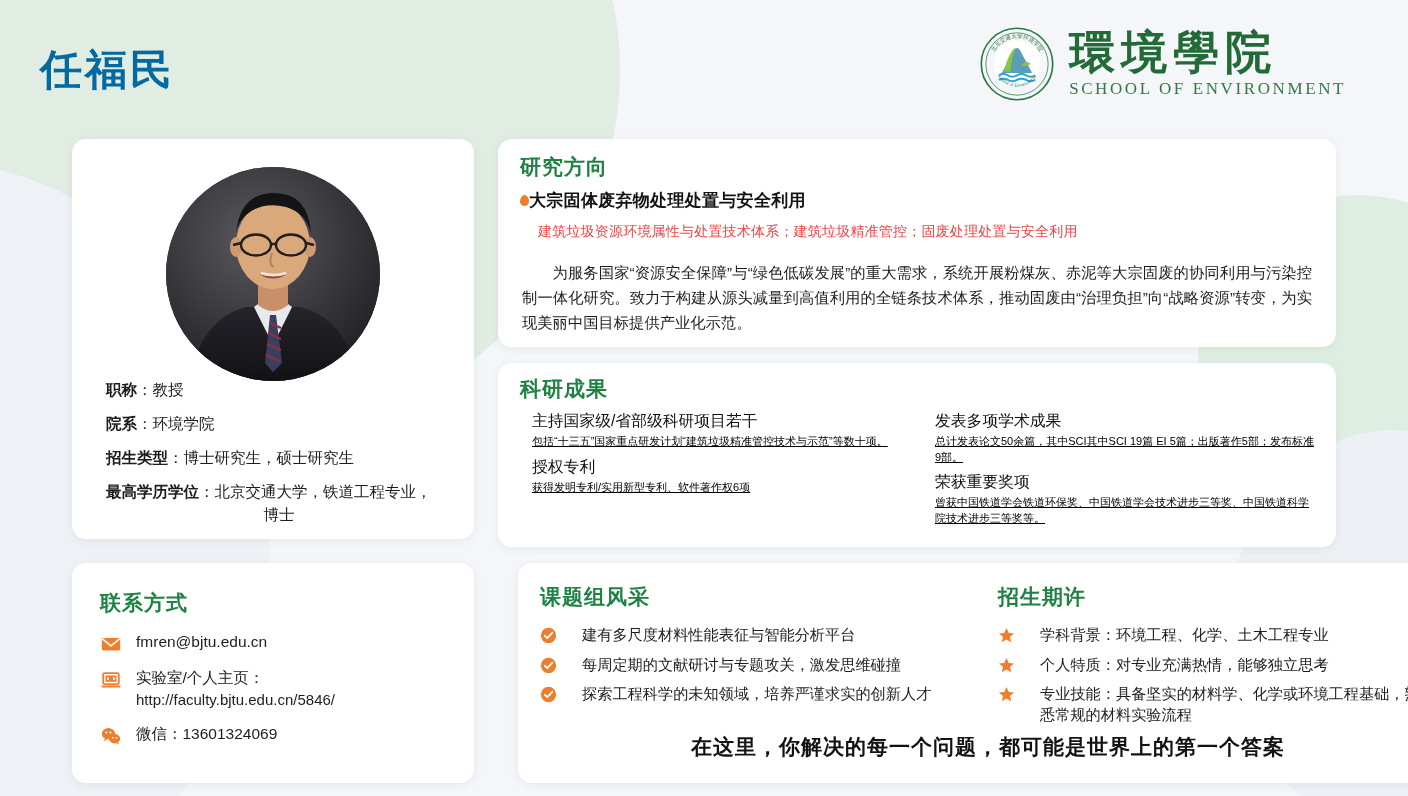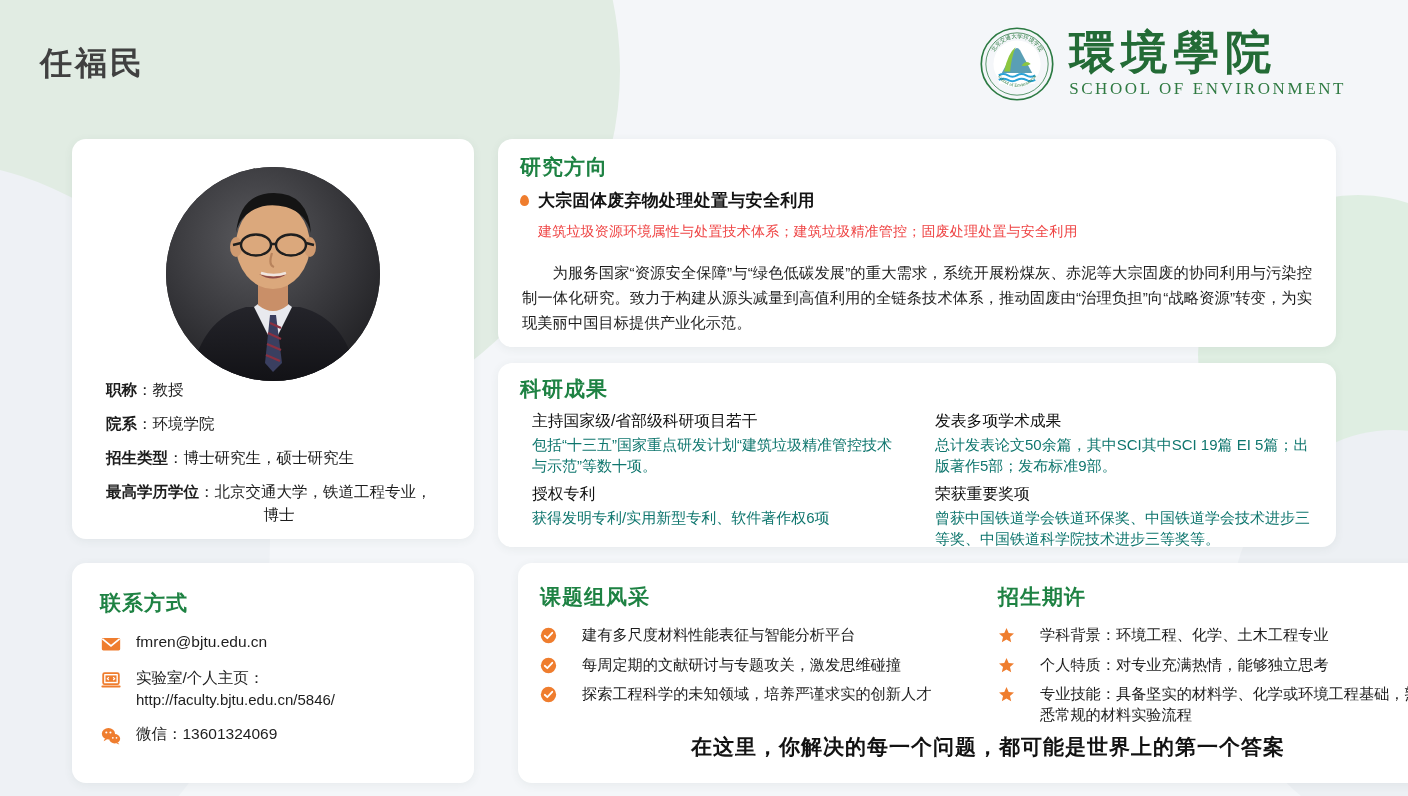--- a/index.html
+++ b/index.html
@@ -51,23 +51,23 @@
 
   
   .header {
     position: absolute; left: 0; top: 0;
     width: 1408px; height: 130px;
     z-index: 3;
   }
   .prof-name {
     position: absolute;
     left: 40px; top: 42px;
-    font-size: 32px;
+    font-size: 42px;
     font-weight: bold;
-    color: #404040;
+    color: #0369a1;
     letter-spacing: 3px;
   }
   .logo {
     position: absolute;
     right: 62px; top: 26px;
     display: flex;
     align-items: center;
     gap: 14px;
   }
   .logo-seal { width: 76px; height: 76px; flex: 0 0 auto; }
@@ -141,21 +141,21 @@
   }
   .c-icon { width: 22px; height: 22px; flex: 0 0 22px; margin-top: 2px; }
   .c-text { line-height: 1.45; }
   .c-url { display: block; font-size: 15px; color: #1d1d1d; }
 
   
   #research-card { left: 498px; top: 139px; width: 838px; height: 208px; }
   .rd-title { position: absolute; left: 22px; top: 14px; }
   .rd-bullet-row {
     position: absolute; left: 22px; top: 50px; right: 26px;
-    display: flex; align-items: flex-start; gap: 9px;
+    display: flex; align-items: flex-start; 
   }
   .rd-dot {
     width: 9px; height: 11px;
     background: #ef7d2e;
     border-radius: 50% 50% 50% 50% / 60% 60% 40% 40%;
     margin-top: 6px;
     flex: 0 0 9px;
   }
   .rd-main {
     font-size: 17px; font-weight: bold; color: #131313;
@@ -181,22 +181,22 @@
     position: absolute; left: 22px; right: 22px; top: 48px;
     display: flex;
   }
   .ac-col { width: 50%; padding-right: 16px; }
   .ac-col:last-child { padding-right: 0; padding-left: 6px; }
   .ac-h {
     font-size: 15.8px; font-weight: normal; color: #101010;
     margin-bottom: 2px; margin-left: 12px;
   }
   .ac-b {
-    font-size: 15px; color: #0f766e; line-height: 1.42;
-    margin-bottom: 7px; margin-left: 12px;
+    font-size: 11px; color: #000000; line-height: 1.42;
+    margin-bottom: 7px; margin-left: 12px; text-decoration: underline;
   }
 
   
   #bottom-card { left: 518px; top: 563px; width: 940px; height: 220px; }
   .bt-cols { position: absolute; left: 22px; right: 22px; top: 20px; display: flex; }
   .bt-col { width: 50%; padding-right: 10px; }
   .bt-col:last-child { padding-left: 10px; }
   .bt-title { margin-bottom: 14px; }
   .bt-item {
     display: flex; align-items: flex-start; gap: 25px;

